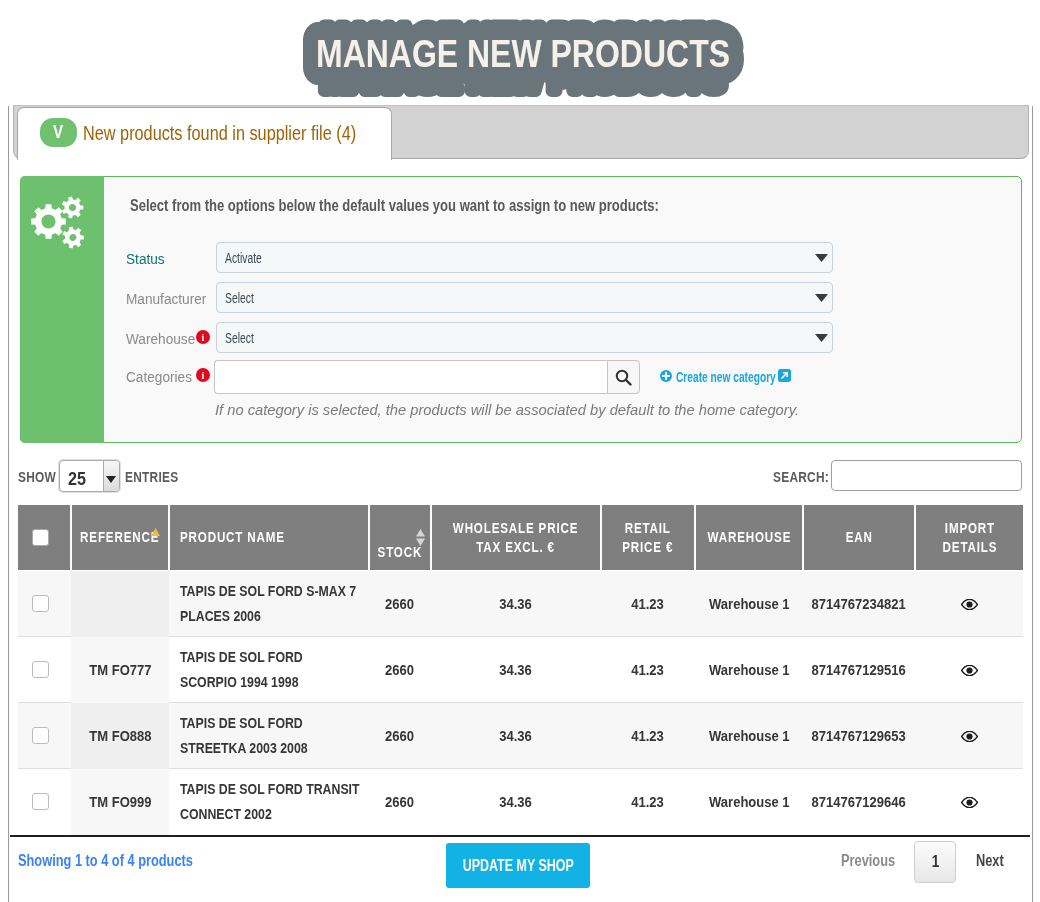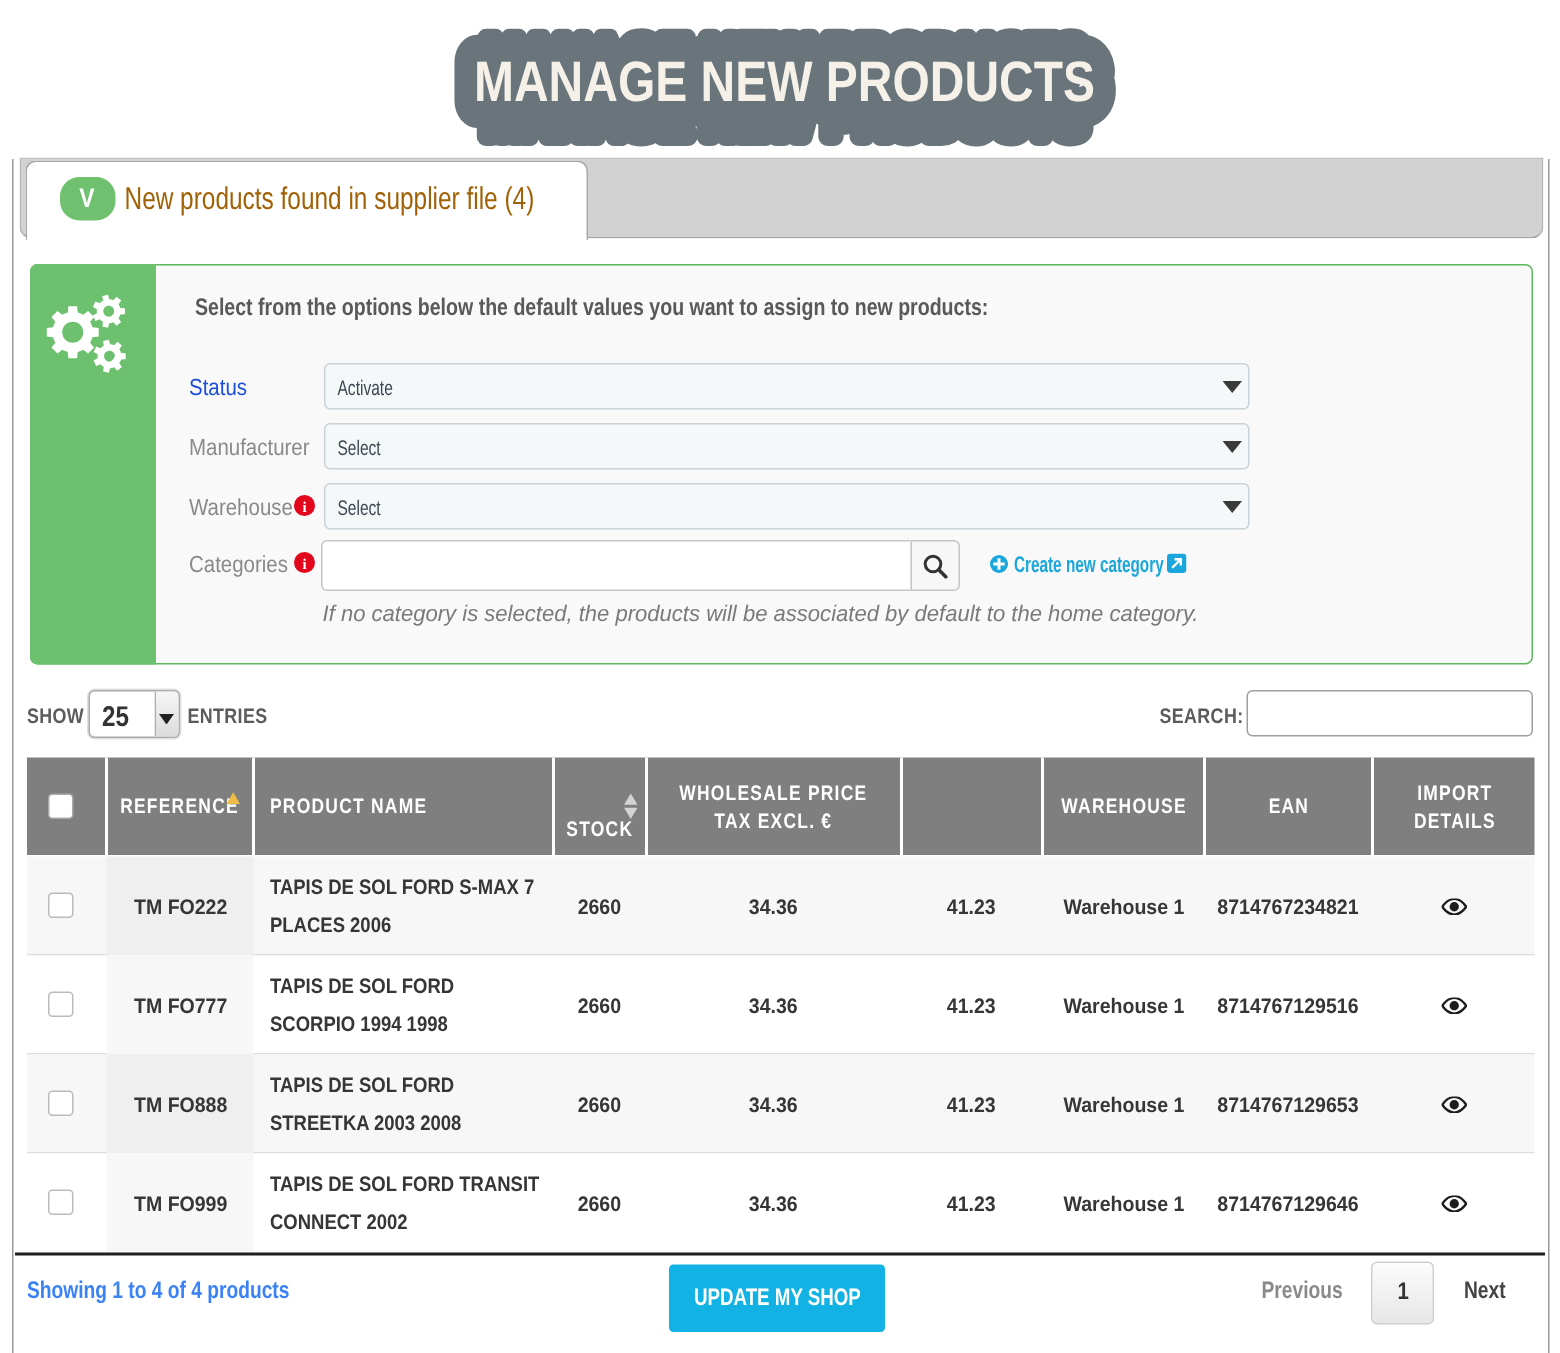--- a/index.html
+++ b/index.html
@@ -38,21 +38,21 @@
 <svg class="abs" style="left:28px;top:194px" width="60" height="56" viewBox="0 0 60 56">
   <g fill="#fff">
     <path fill-rule="evenodd" d="M33.6 24.2 L37.8 24.6 L37.8 30.4 L33.6 30.8 L33.0 32.7 L32.1 34.5 L34.7 37.7 L30.7 41.7 L27.5 39.1 L25.7 40.0 L23.8 40.6 L23.4 44.8 L17.6 44.8 L17.2 40.6 L15.3 40.0 L13.5 39.1 L10.3 41.7 L6.3 37.7 L8.9 34.5 L8.0 32.7 L7.4 30.8 L3.2 30.4 L3.2 24.6 L7.4 24.2 L8.0 22.3 L8.9 20.5 L6.3 17.3 L10.3 13.3 L13.5 15.9 L15.3 15.0 L17.2 14.4 L17.6 10.2 L23.4 10.2 L23.8 14.4 L25.7 15.0 L27.5 15.9 L30.7 13.3 L34.7 17.3 L32.1 20.5 L33.0 22.3 Z M27.5 27.5 C27.5 23.6 24.4 20.5 20.5 20.5 C16.6 20.5 13.5 23.6 13.5 27.5 C13.5 31.4 16.6 34.5 20.5 34.5 C24.4 34.5 27.5 31.4 27.5 27.5 Z"></path>
     <path fill-rule="evenodd" d="M52.2 11.4 L55.3 11.5 L55.3 15.5 L52.2 15.6 L51.7 17.0 L51.0 18.2 L52.8 20.7 L49.7 23.2 L47.6 20.9 L46.3 21.3 L44.9 21.5 L44.0 24.5 L40.2 23.6 L40.7 20.5 L39.5 19.8 L38.5 18.8 L35.6 20.0 L33.9 16.4 L36.6 14.9 L36.5 13.5 L36.6 12.1 L33.9 10.6 L35.6 7.0 L38.5 8.2 L39.5 7.2 L40.7 6.5 L40.2 3.4 L44.0 2.5 L44.9 5.5 L46.3 5.7 L47.6 6.1 L49.7 3.8 L52.8 6.3 L51.0 8.8 L51.7 10.0 Z M48.1 13.5 C48.1 11.5 46.5 9.9 44.5 9.9 C42.5 9.9 40.9 11.5 40.9 13.5 C40.9 15.5 42.5 17.1 44.5 17.1 C46.5 17.1 48.1 15.5 48.1 13.5 Z"></path>
     <path fill-rule="evenodd" d="M52.7 41.4 L55.8 41.5 L55.8 45.5 L52.7 45.6 L52.2 47.0 L51.5 48.2 L53.3 50.7 L50.2 53.2 L48.1 50.9 L46.8 51.3 L45.4 51.5 L44.5 54.5 L40.7 53.6 L41.2 50.5 L40.0 49.8 L39.0 48.8 L36.1 50.0 L34.4 46.4 L37.1 44.9 L37.0 43.5 L37.1 42.1 L34.4 40.6 L36.1 37.0 L39.0 38.2 L40.0 37.2 L41.2 36.5 L40.7 33.4 L44.5 32.5 L45.4 35.5 L46.8 35.7 L48.1 36.1 L50.2 33.8 L53.3 36.3 L51.5 38.8 L52.2 40.0 Z M48.6 43.5 C48.6 41.5 47.0 39.9 45.0 39.9 C43.0 39.9 41.4 41.5 41.4 43.5 C41.4 45.5 43.0 47.1 45.0 47.1 C47.0 47.1 48.6 43.5 48.6 43.5 Z"></path>
   </g>
 </svg>
 
 <div class="abs" style="left:130px;top:198px;height:15px;line-height:15px;font-weight:bold;font-size:16px;color:#595959;"><span class="cx" style="transform:scaleX(.815)">Select from the options below the default values you want to assign to new products:</span></div>
 
-<div class="abs" style="left:126px;top:250px;font-size:15.5px;color:#1d4ed8;"><span class="cx" style="transform:scaleX(.88)">Status</span></div>
+<div class="abs" style="left:126px;top:250px;font-size:15.5px;color:#0f766e;"><span class="cx" style="transform:scaleX(.88)">Status</span></div>
 <div class="abs" style="left:126px;top:290px;font-size:15.5px;color:#8a8a8a;"><span class="cx" style="transform:scaleX(.88)">Manufacturer</span></div>
 <div class="abs" style="left:126px;top:330px;font-size:15.5px;color:#8a8a8a;"><span class="cx" style="transform:scaleX(.88)">Warehouse</span></div>
 <div class="abs" style="left:126px;top:368px;font-size:15.5px;color:#8a8a8a;"><span class="cx" style="transform:scaleX(.88)">Categories</span></div>
 
 <svg class="abs" style="left:196px;top:330px" width="14" height="14" viewBox="0 0 14 14">
       <circle cx="7" cy="7" r="7" fill="#e2071c"></circle>
       <text x="7" y="11" font-size="10" font-weight="bold" fill="#fff" text-anchor="middle" font-family="Liberation Serif">i</text>
     </svg>
 <svg class="abs" style="left:196px;top:368px" width="14" height="14" viewBox="0 0 14 14">
       <circle cx="7" cy="7" r="7" fill="#e2071c"></circle>
@@ -130,20 +130,23 @@
       <span style="transform-origin:0 50%">PRODUCT NAME</span>
     </div>
 <div class="hc" style="left:72px;width:96px;">
       <span>REFERENCE</span>
     </div>
 <div class="hc" style="left:370px;width:60px;margin-top:15px;">
       <span>STOCK</span>
     </div>
 <div class="hc" style="left:432px;width:168px;">
       <span>WHOLESALE PRICE<br>TAX EXCL. €</span>
+    </div>
+<div class="hc" style="left:602px;width:92px;">
+      <span>RETAIL<br>PRICE €</span>
     </div>
 <div class="hc" style="left:696px;width:106px;">
       <span>WAREHOUSE</span>
     </div>
 <div class="hc" style="left:916px;width:107px;">
       <span>IMPORT<br>DETAILS</span>
     </div>
 <div class="hc" style="left:804px;width:110px;">
       <span>EAN</span>
     </div>
@@ -164,23 +167,20 @@
 .rc { position:absolute; height:66px; display:flex; align-items:center; justify-content:center; font-size:14px; color:#363636; font-weight:bold; }
 .rc span { display:inline-block; transform:scaleX(.93); transform-origin:50% 50%; white-space:nowrap; }
 .pn { justify-content:flex-start; text-align:left; line-height:25px; font-size:14px; }
 .pn span { transform:scaleX(.88); transform-origin:0 50%; white-space:normal; }
 .cb { position:absolute; left:14px; top:24px; width:17px; height:17px; background:#fff; border:1px solid #bbb; border-radius:3px; }
 </style>
 
 <div class="row" style="top:571px;background:#f7f7f7;border-bottom:1px solid #ddd;">
       <div class="ref" style="background:#efefef"></div>
   <div class="cb"></div>
-  <div class="rc" style="left:54px;width:96px;">
-        <span>TM FO222</span>
-      </div>
   <div class="rc pn" style="left:162px;width:206px;">
         <span>TAPIS DE SOL FORD S-MAX 7<br>PLACES 2006</span>
       </div>
   <div class="rc" style="left:352px;width:60px;">
         <span>2660</span>
       </div>
   <div class="rc" style="left:414px;width:168px;">
         <span>34.36</span>
       </div>
   <div class="rc" style="left:584px;width:92px;">

